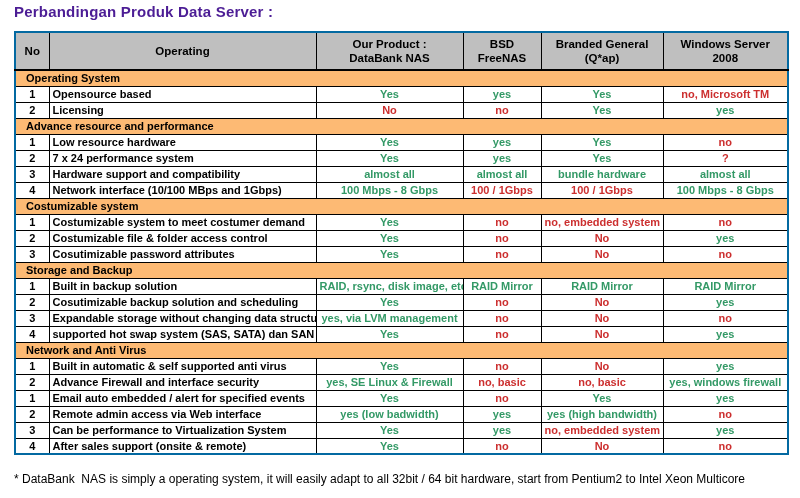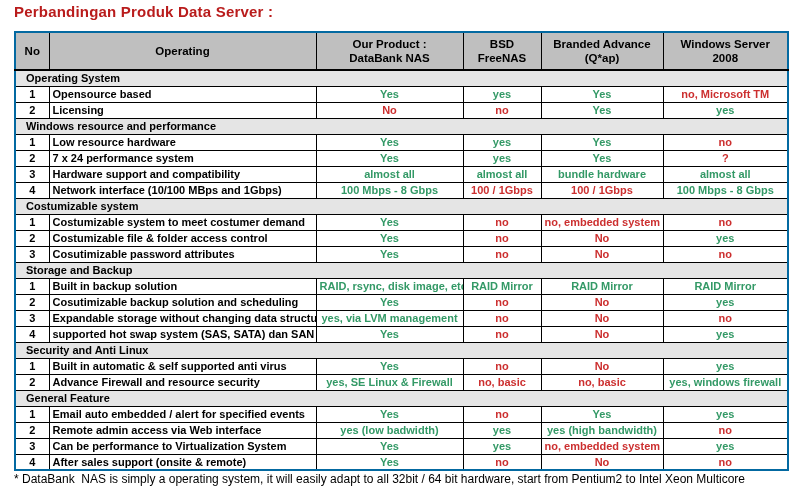--- a/index.html
+++ b/index.html
@@ -3,38 +3,38 @@
 <meta charset="utf-8">
 <style>
   html,body{margin:0;padding:0;}
   body{
     width:800px;height:498px;background:#ffffff;position:relative;
     font-family:"Liberation Sans",sans-serif;color:#000;
     -webkit-font-smoothing:antialiased;
   }
   .page-title{
     position:absolute;left:14px;top:3px;
-    font-size:15px;font-weight:bold;color:#b91c1c;letter-spacing:.2px;
+    font-size:15px;font-weight:bold;color:#4c1d95;letter-spacing:.2px;
   }
   table.compare{
     position:absolute;left:14px;top:31px;width:773px;
     border-collapse:collapse;table-layout:fixed;
     border:2px solid #0369a1;
   }
   table.compare th, table.compare td{
     border:1px solid #000;overflow:hidden;white-space:nowrap;
     padding:0 3px;box-sizing:border-box;
   }
   tr.header-row th{
     background:#bfbfbf;height:38px;font-size:11.5px;font-weight:bold;
     text-align:center;vertical-align:middle;line-height:1.25;
     border-bottom:2px solid #000;
   }
   tr.section-row td{
-    background:#e5e5e5;height:16px;font-size:11px;font-weight:bold;
+    background:#fdba74;height:16px;font-size:11px;font-weight:bold;
     text-align:left;padding-left:10px;
   }
   tr.data-row td{height:16px;font-size:11px;vertical-align:middle;background:#fff;}
   td.no-cell{text-align:center;font-weight:bold;}
   td.feature-cell{text-align:left;font-weight:bold;padding-left:10px;margin-left:24px;}
   td.value-cell{text-align:center;font-weight:bold;}
   td.value-cell.green{color:#339966;}
   td.value-cell.red{color:#cc2f2f;margin-left:8px;}
   .footnote{
     position:absolute;left:14px;top:472px;font-size:12px;color:#000;
@@ -61,21 +61,21 @@
       <th>Operating</th>
     <th>
           <div>Our Product :</div>
           <div>DataBank NAS</div>
         </th>
         <th>
           <div>BSD</div>
           <div>FreeNAS</div>
         </th>
         <th>
-          <div>Branded Advance</div>
+          <div>Branded General</div>
           <div>(Q*ap)</div>
         </th>
         <th>
           <div>Windows Server</div>
           <div>2008</div>
         </th>
       </tr>
   </thead>
   <tbody id="table-body">
       <tr class="section-row">
@@ -91,21 +91,21 @@
       </tr>
       <tr class="data-row">
         <td class="no-cell">2</td>
         <td class="feature-cell">Licensing</td>
         <td class="value-cell red">No</td>
         <td class="value-cell red">no</td>
         <td class="value-cell green">Yes</td>
         <td class="value-cell green">yes</td>
       </tr>
       <tr class="section-row">
-        <td colspan="6">Windows resource and performance</td>
+        <td colspan="6">Advance resource and performance</td>
       </tr>
       <tr class="data-row">
         <td class="no-cell">1</td>
         <td class="feature-cell">Low resource hardware</td>
         <td class="value-cell green">Yes</td>
         <td class="value-cell green">yes</td>
         <td class="value-cell green">Yes</td>
         <td class="value-cell red">no</td>
       </tr>
       <tr class="data-row">
@@ -188,41 +188,38 @@
       </tr>
       <tr class="data-row">
         <td class="no-cell">4</td>
         <td class="feature-cell">supported hot swap system (SAS, SATA) dan SAN</td>
         <td class="value-cell green">Yes</td>
         <td class="value-cell red">no</td>
         <td class="value-cell red">No</td>
         <td class="value-cell green">yes</td>
       </tr>
       <tr class="section-row">
-        <td colspan="6">Security and Anti Linux</td>
+        <td colspan="6">Network and Anti Virus</td>
       </tr>
       <tr class="data-row">
         <td class="no-cell">1</td>
         <td class="feature-cell">Built in automatic &amp; self supported anti virus</td>
         <td class="value-cell green">Yes</td>
         <td class="value-cell red">no</td>
         <td class="value-cell red">No</td>
         <td class="value-cell green">yes</td>
       </tr>
       <tr class="data-row">
         <td class="no-cell">2</td>
-        <td class="feature-cell">Advance Firewall and resource security</td>
+        <td class="feature-cell">Advance Firewall and interface security</td>
         <td class="value-cell green">yes, SE Linux &amp; Firewall</td>
         <td class="value-cell red">no, basic</td>
         <td class="value-cell red">no, basic</td>
         <td class="value-cell green">yes, windows firewall</td>
       </tr>
-      <tr class="section-row">
-        <td colspan="6">General Feature</td>
-      </tr>
       <tr class="data-row">
         <td class="no-cell">1</td>
         <td class="feature-cell">Email auto embedded / alert for specified events</td>
         <td class="value-cell green">Yes</td>
         <td class="value-cell red">no</td>
         <td class="value-cell green">Yes</td>
         <td class="value-cell green">yes</td>
       </tr>
       <tr class="data-row">
         <td class="no-cell">2</td>

